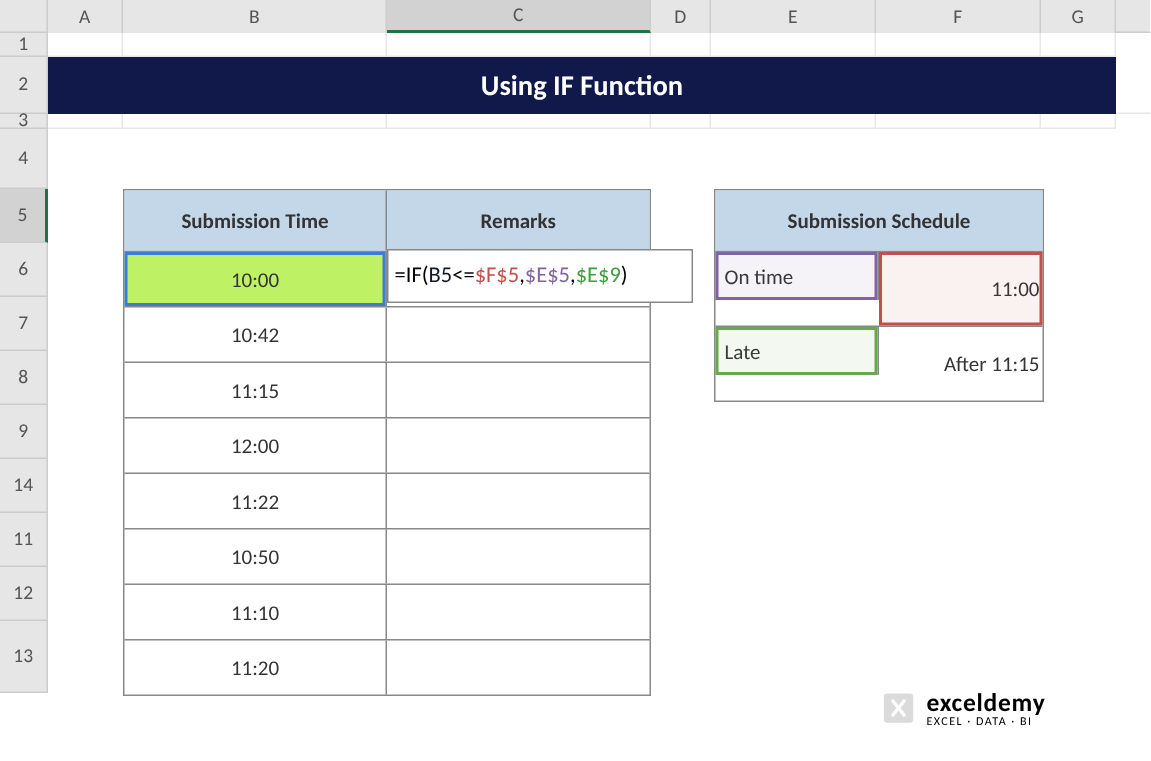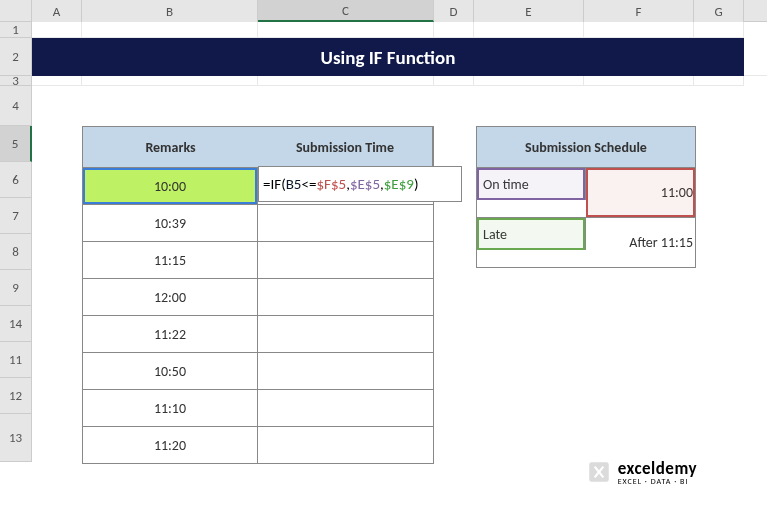--- a/index.html
+++ b/index.html
@@ -134,29 +134,29 @@
       <div class="cell cE"></div>
       <div class="cell cF"></div>
       <div class="cell cG"></div>
     </div>
 </div>
 
 <div class="title-banner">Using IF Function</div>
 
 <div class="tbl main-table">
   <div class="rowx">
+    <div class="th colb">Submission Time</div>
     <div class="th colc">Remarks</div>
-    <div class="th colb">Submission Time</div>
   </div>
   <div class="rowx">
     <div class="tdc colb cell-b5-bg hl-blue" style="position:relative">10:00</div>
     <div class="tdc colc"></div>
   </div>
   <div class="rowx">
-      <div class="tdc colb">10:39</div>
+      <div class="tdc colb">10:42</div>
       <div class="tdc colc"></div>
     </div>
   <div class="rowx">
       <div class="tdc colb">11:15</div>
       <div class="tdc colc"></div>
     </div>
   <div class="rowx">
       <div class="tdc colb">12:00</div>
       <div class="tdc colc"></div>
     </div>

